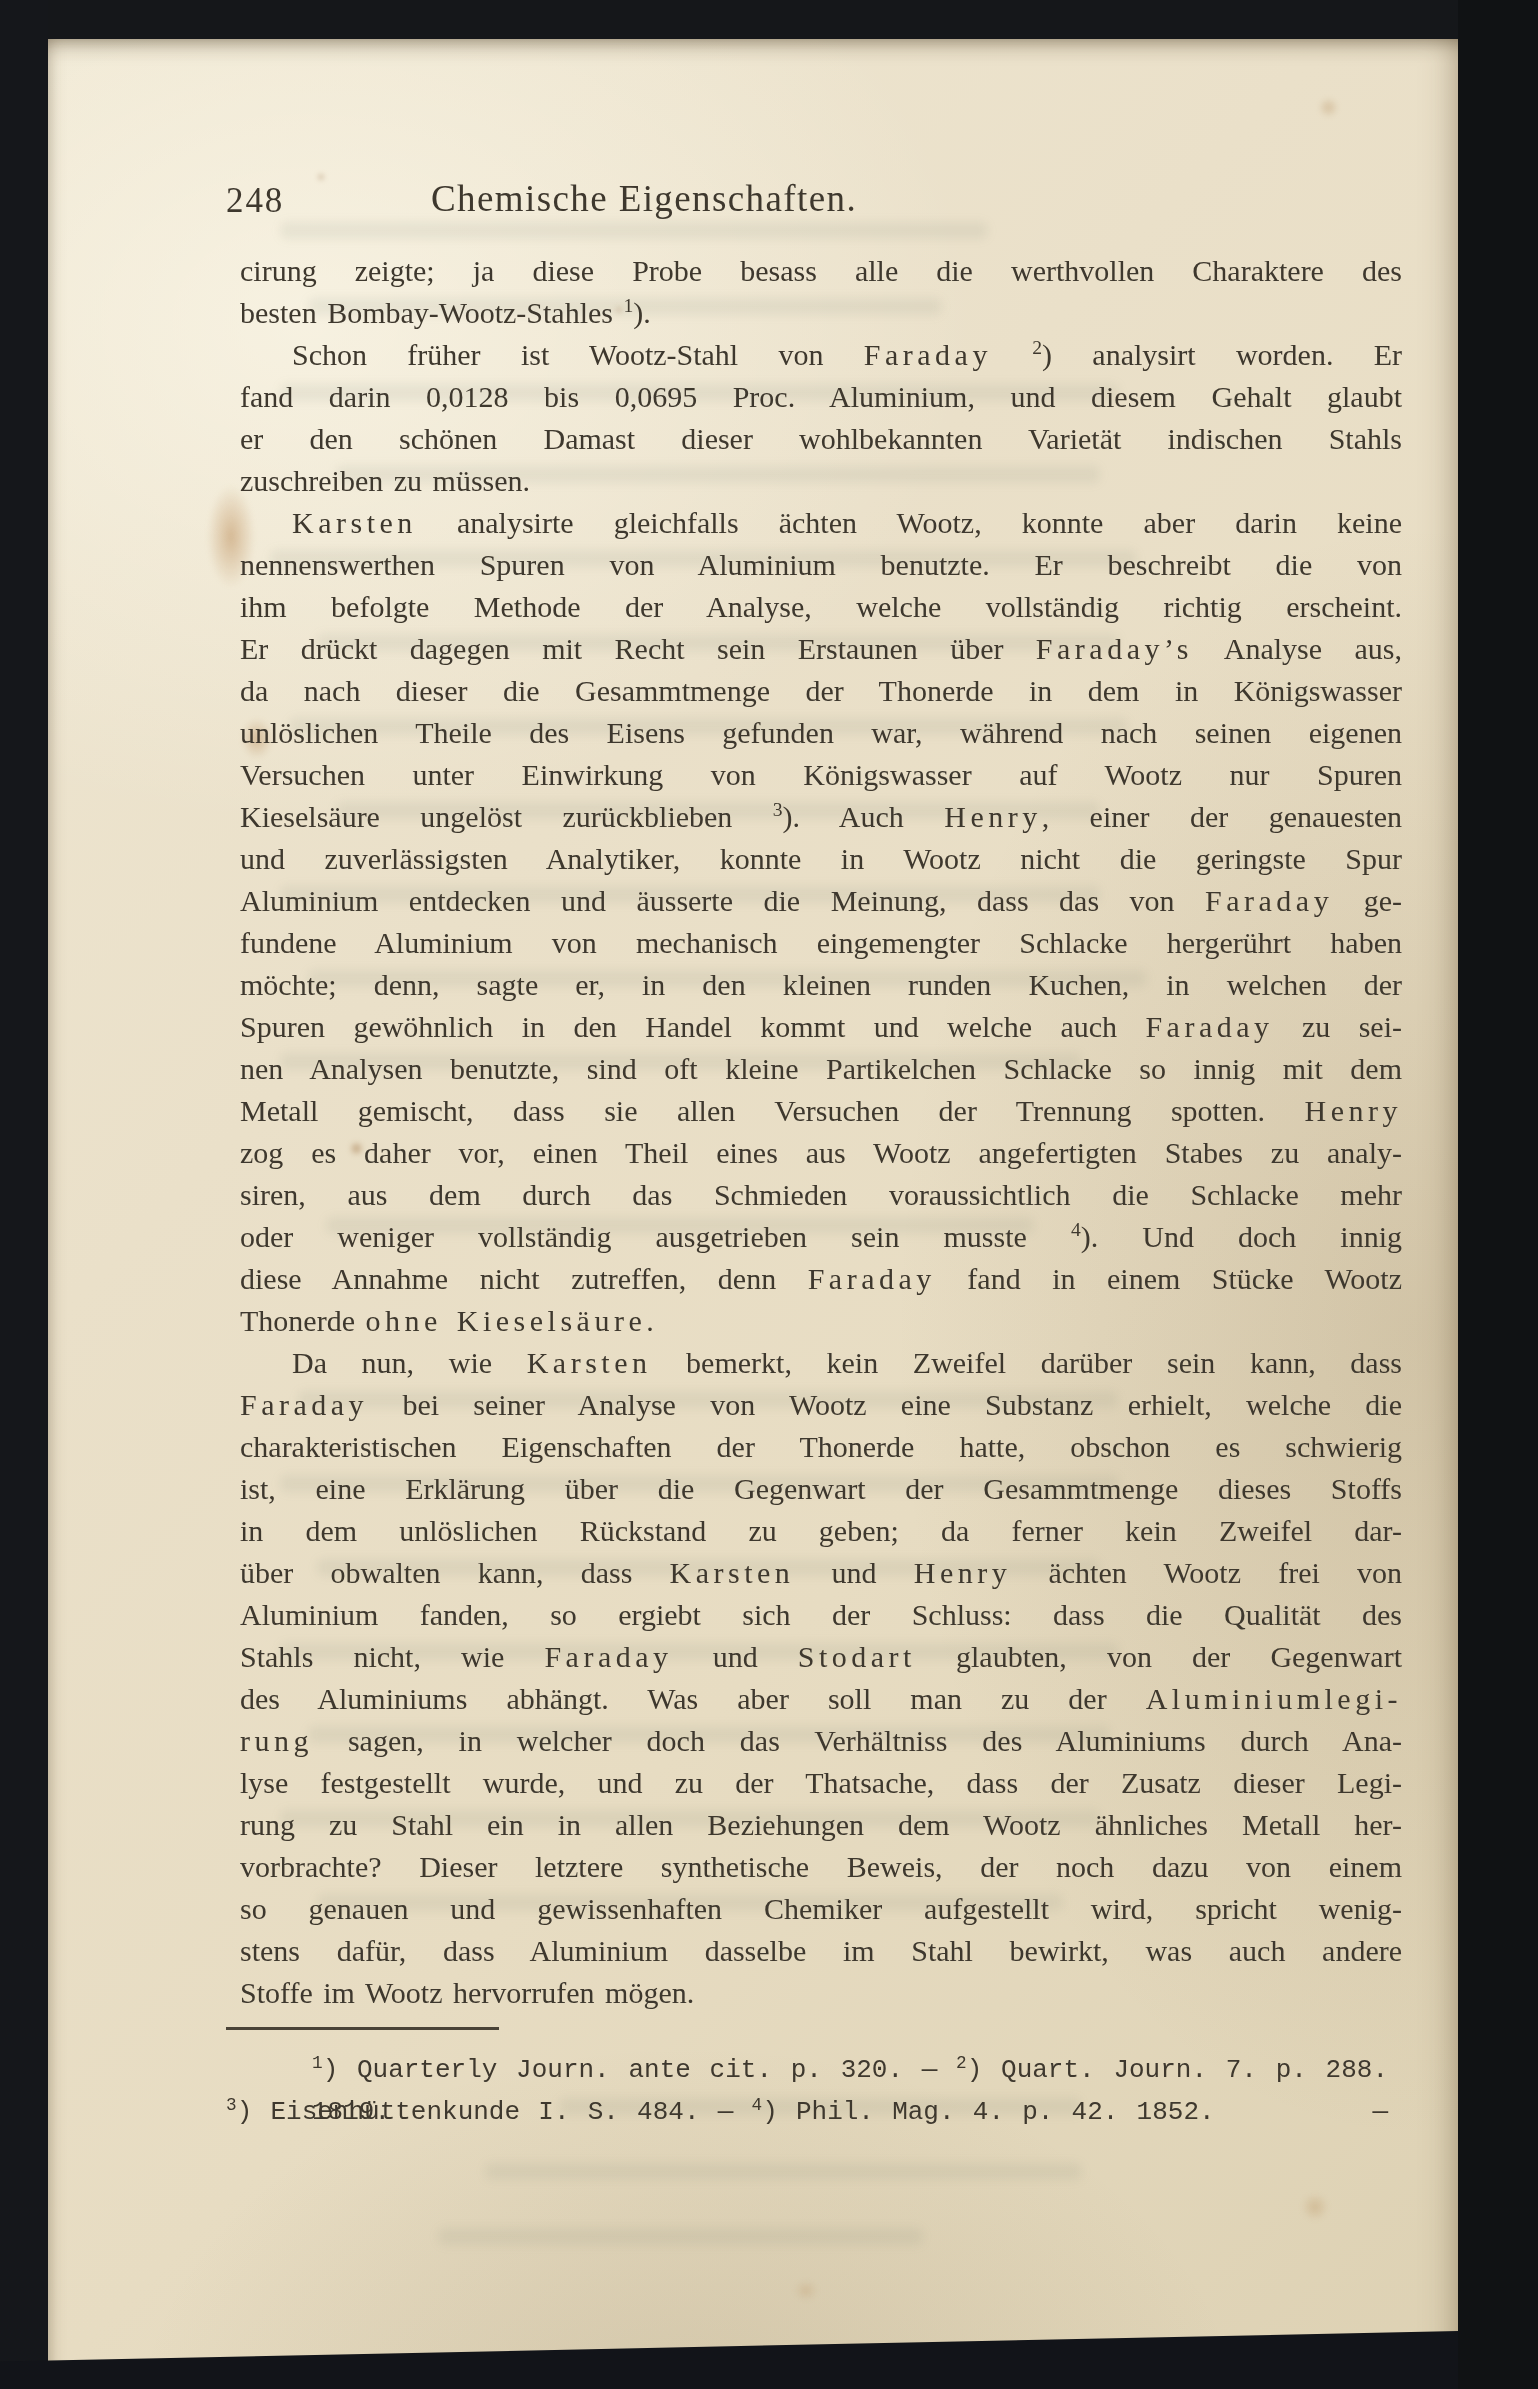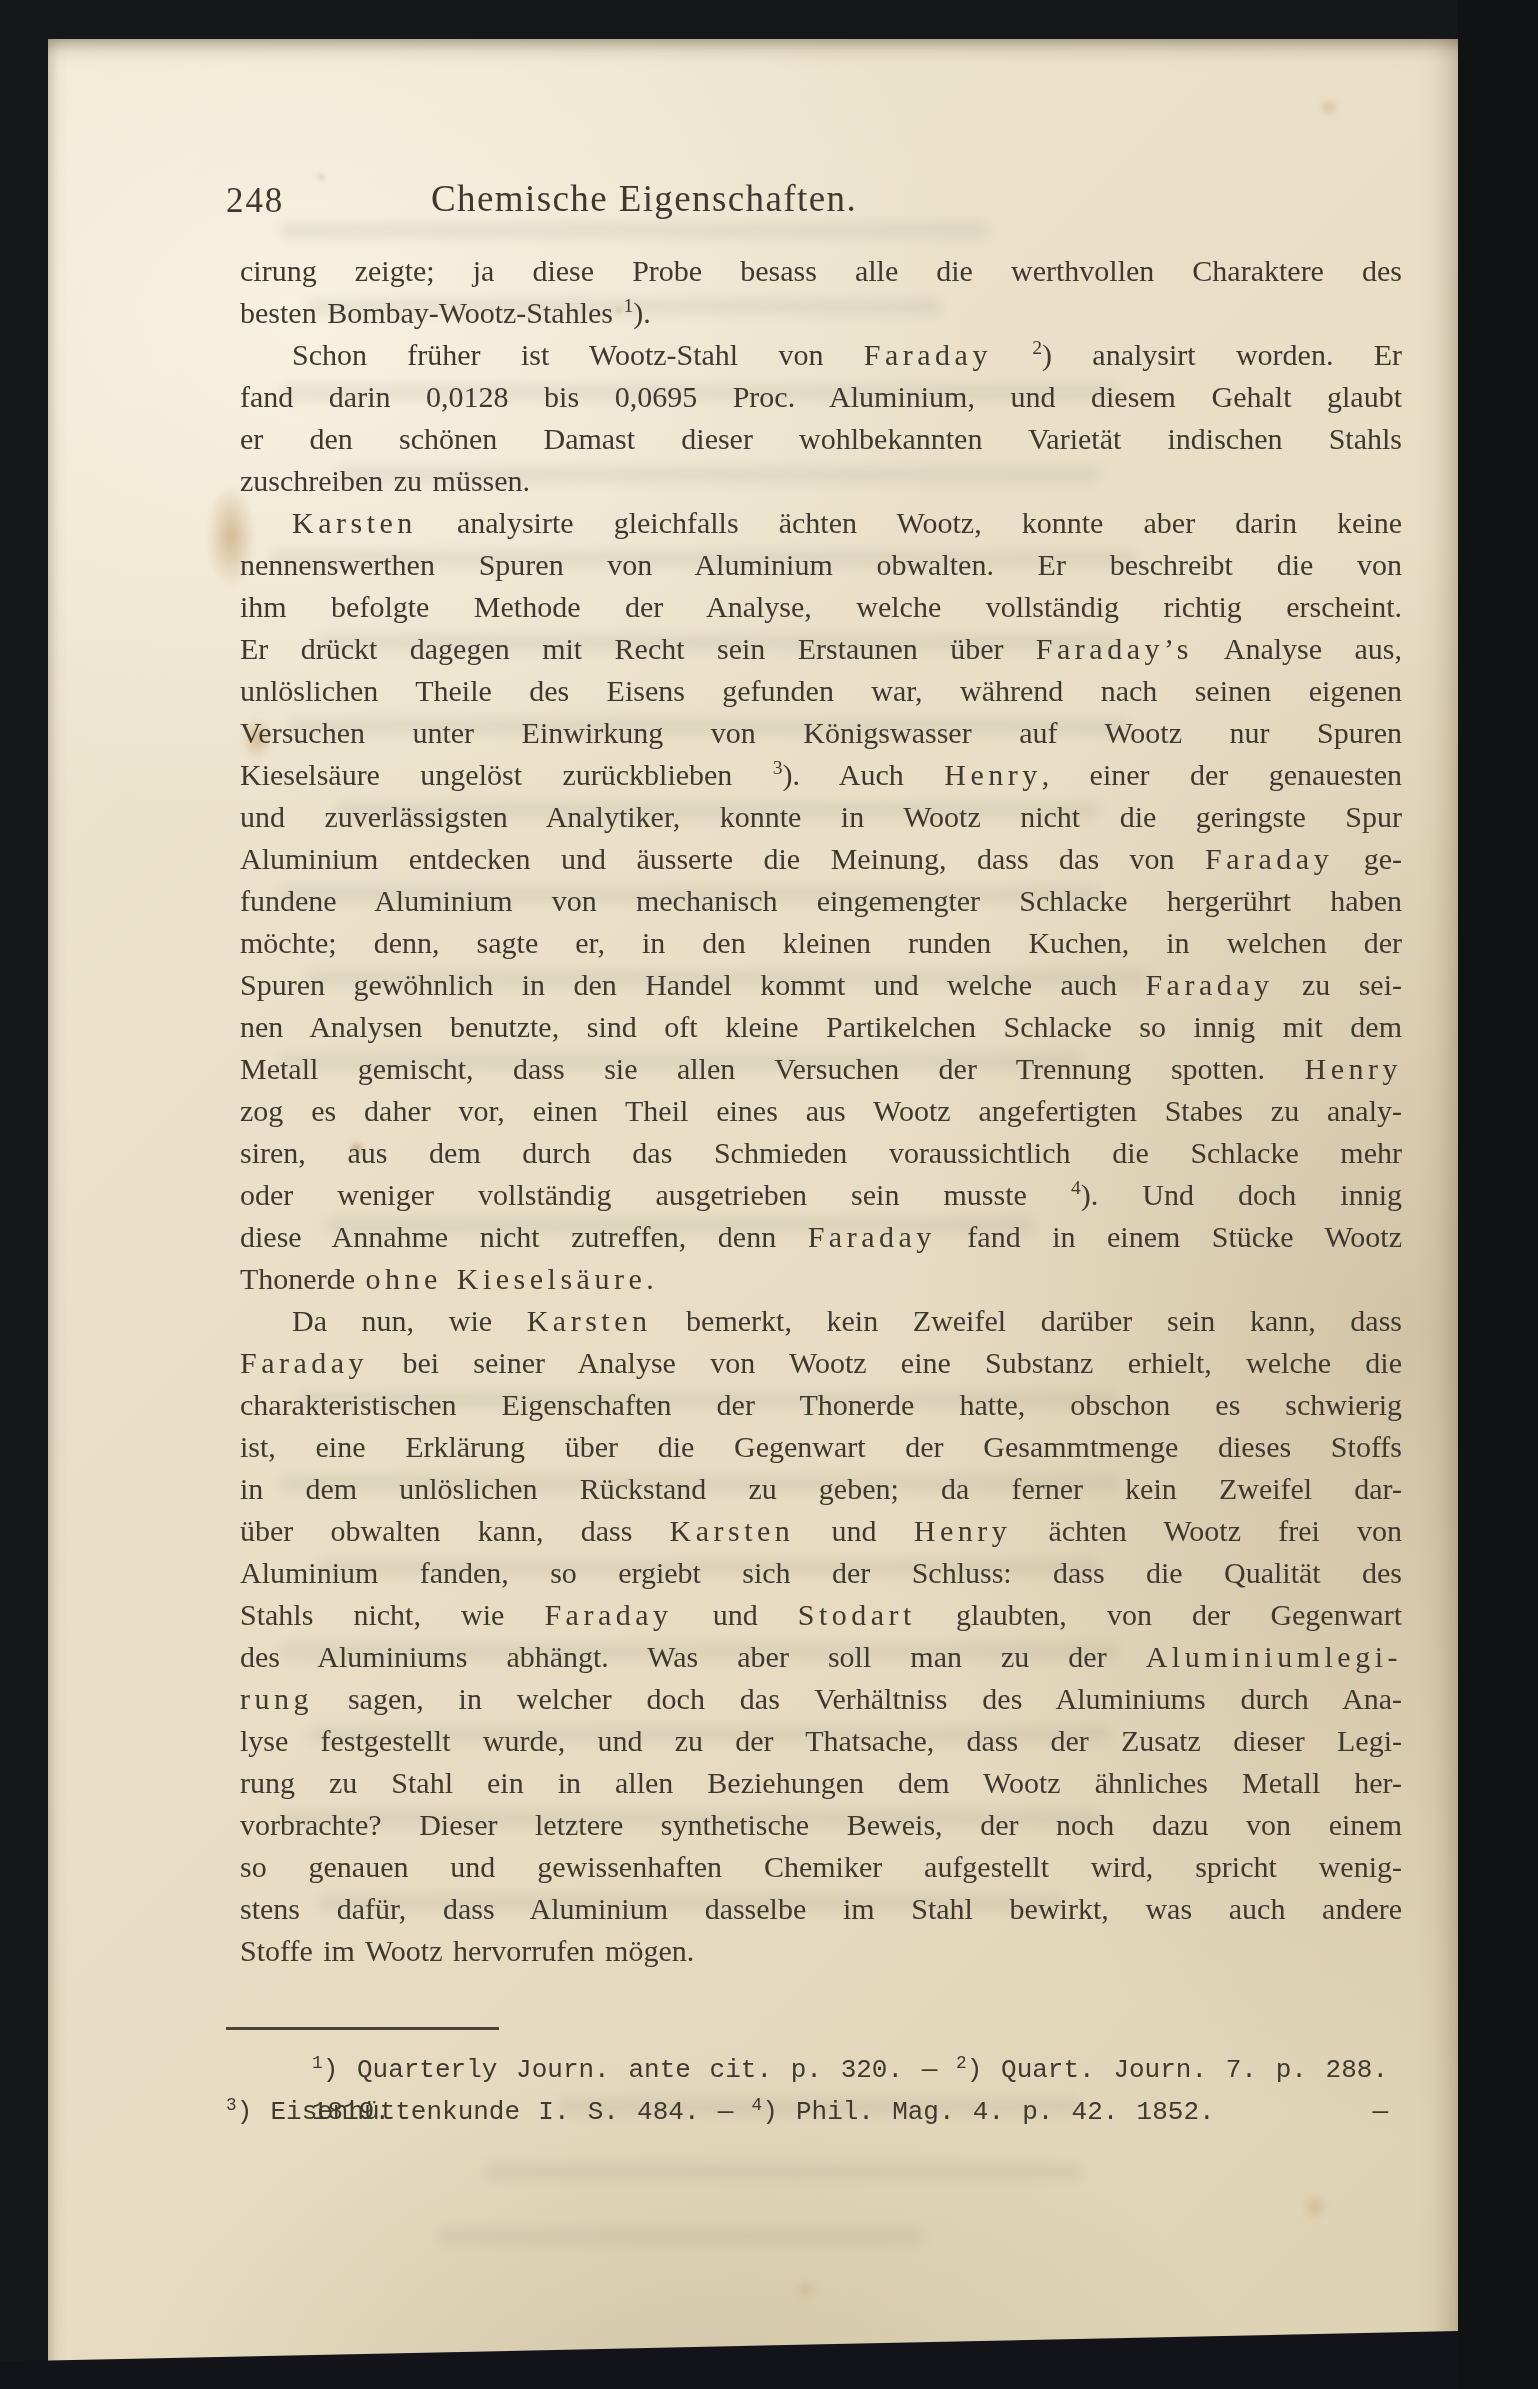--- a/index.html
+++ b/index.html
@@ -110,23 +110,24 @@
   <div id="runhead" class="ink">Chemische Eigenschaften.</div>
 
   <div id="bodytext" class="ink">
       <div class="tline"><span>cirung zeigte; ja diese Probe besass alle die werthvollen Charaktere des</span></div>
       <div class="tline last"><span>besten Bombay-Wootz-Stahles </span><sup class="fnref">1</sup><span>).</span></div>
       <div class="tline indent"><span>Schon früher ist Wootz-Stahl von </span><span class="sperr">Faraday</span><span> </span><sup class="fnref">2</sup><span>) analysirt worden. Er</span></div>
       <div class="tline"><span>fand darin 0,0128 bis 0,0695 Proc. Aluminium, und diesem Gehalt glaubt</span></div>
       <div class="tline"><span>er den schönen Damast dieser wohlbekannten Varietät indischen Stahls</span></div>
       <div class="tline last"><span>zuschreiben zu müssen.</span></div>
       <div class="tline indent"><span class="sperr">Karsten</span><span> analysirte gleichfalls ächten Wootz, konnte aber darin keine</span></div>
-      <div class="tline"><span>nennenswerthen Spuren von Aluminium obwalten. Er beschreibt die von</span></div>
+      <div class="tline"><span>nennenswerthen Spuren von Aluminium benutzte. Er beschreibt die von</span></div>
       <div class="tline"><span>ihm befolgte Methode der Analyse, welche vollständig richtig erscheint.</span></div>
       <div class="tline"><span>Er drückt dagegen mit Recht sein Erstaunen über </span><span class="sperr">Faraday’s</span><span> Analyse aus,</span></div>
+      <div class="tline"><span>da nach dieser die Gesammtmenge der Thonerde in dem in Königswasser</span></div>
       <div class="tline"><span>unlöslichen Theile des Eisens gefunden war, während nach seinen eigenen</span></div>
       <div class="tline"><span>Versuchen unter Einwirkung von Königswasser auf Wootz nur Spuren</span></div>
       <div class="tline"><span>Kieselsäure ungelöst zurückblieben </span><sup class="fnref">3</sup><span>). Auch </span><span class="sperr">Henry</span><span>, einer der genauesten</span></div>
       <div class="tline"><span>und zuverlässigsten Analytiker, konnte in Wootz nicht die geringste Spur</span></div>
       <div class="tline"><span>Aluminium entdecken und äusserte die Meinung, dass das von </span><span class="sperr">Faraday</span><span> ge-</span></div>
       <div class="tline"><span>fundene Aluminium von mechanisch eingemengter Schlacke hergerührt haben</span></div>
       <div class="tline"><span>möchte; denn, sagte er, in den kleinen runden Kuchen, in welchen der</span></div>
       <div class="tline"><span>Spuren gewöhnlich in den Handel kommt und welche auch </span><span class="sperr">Faraday</span><span> zu sei-</span></div>
       <div class="tline"><span>nen Analysen benutzte, sind oft kleine Partikelchen Schlacke so innig mit dem</span></div>
       <div class="tline"><span>Metall gemischt, dass sie allen Versuchen der Trennung spotten. </span><span class="sperr">Henry</span></div>

